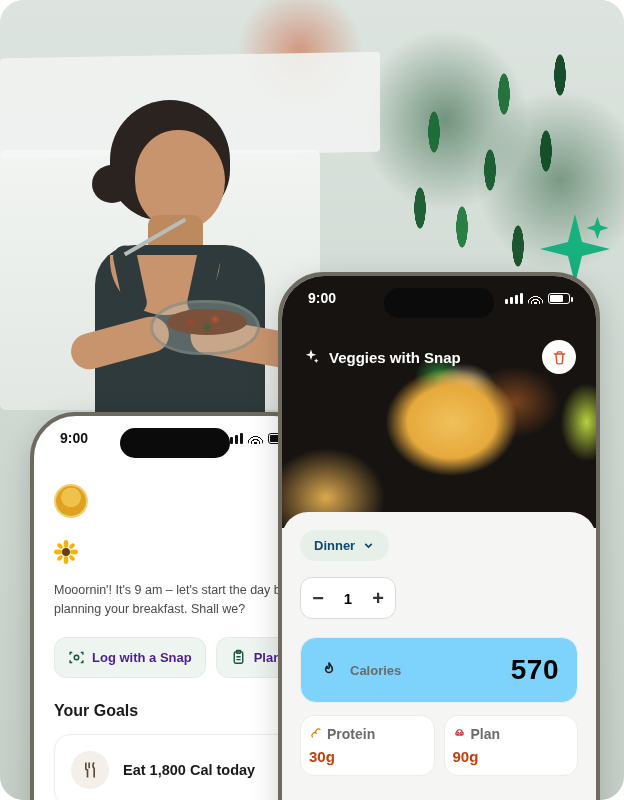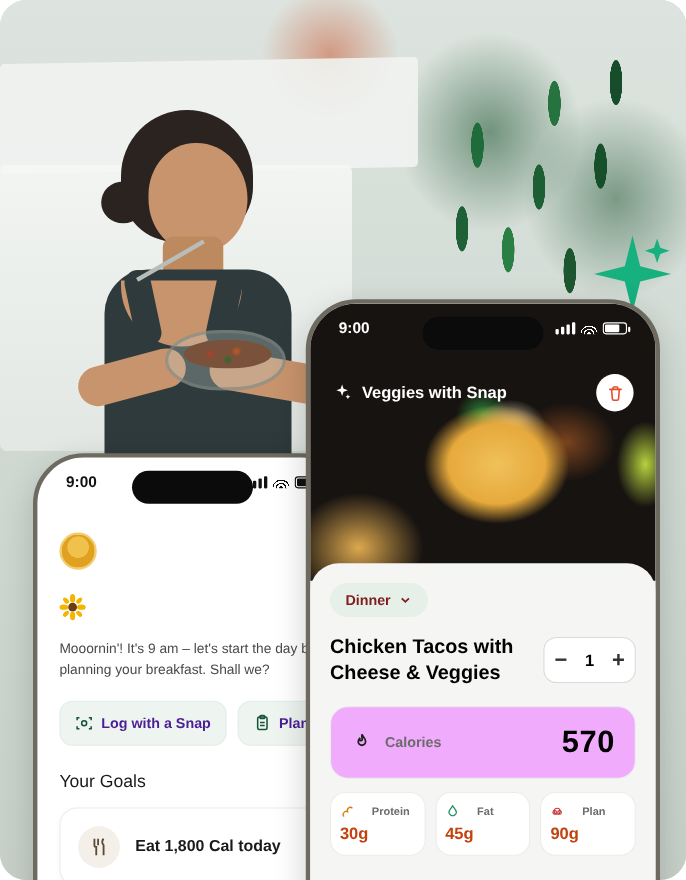--- a/index.html
+++ b/index.html
@@ -96,21 +96,21 @@
   .sunflower { display:inline-block; vertical-align:-2px; }
   .pl-sub { font-size:12.5px; color:#4a4a4a; line-height:1.5; margin-bottom:18px;}
   .pl-actions { display:flex; gap:10px; margin-bottom:24px;}
   .pill-btn {
     display:flex; align-items:center; gap:7px;
     background:#eef5f1; border:1px solid #e2ece5; color:#4c1d95;
     border-radius:12px; padding:11px 13px; font-size:13px; font-weight:700;
     white-space:nowrap;
   }
   .pill-btn svg { width:17px; height:17px; }
-  .pl-section { font-size:16px; font-weight:400; margin-bottom:14px; }
+  .pl-section { font-size:16px; font-weight:700; margin-bottom:14px; }
   .goal-card {
     display:flex; align-items:center; gap:14px;
     background:#fff; border:1px solid #ececec; border-radius:16px;
     padding:16px 16px; box-shadow:0 2px 6px rgba(0,0,0,0.03);
   }
   .goal-ic { width:38px; height:38px; border-radius:50%; background:#f4efe8; display:flex; align-items:center; justify-content:center;}
   .goal-ic svg{ width:20px; height:20px; color:#5a4a36;}
   .goal-text { font-size:14.5px; font-weight:800;text-align:right; }
 
   
@@ -132,44 +132,44 @@
   .delete-btn { width:34px; height:34px; border-radius:50%; background:#fff; display:flex; align-items:center; justify-content:center; color:#e44c2e;}
   .delete-btn svg { width:17px; height:17px; }
 
   .pr-sheet {
     position:absolute; top:236px; left:0; right:0; bottom:0;
     background:#f5f6f4; border-radius:26px 26px 0 0;
     padding:18px 18px 0;
   }
   .meal-chip {
     display:inline-flex; align-items:center; gap:7px;
-    background:#e6efe8; color:#7f1d1d;
+    background:#e6efe8; color:#0c4a6e;
     border-radius:18px; padding:8px 14px; font-size:13px; font-weight:800;
     margin-bottom:16px;
   }
   .meal-chip svg{ width:13px; height:13px; }
   .dish-row { display:flex; align-items:center; justify-content:space-between; gap:14px; margin-bottom:18px;}
   .dish-name { font-size:18px; font-weight:800; line-height:1.3; max-width:180px;}
   .stepper { display:flex; align-items:center; border:1.5px solid #d8dcd8; background:#fff; border-radius:12px; overflow:hidden;}
   .stepper button { width:34px; height:40px; background:none; border:none; font-size:20px; font-weight:600; color:#333; cursor:pointer;}
   .stepper .qty { width:26px; text-align:center; font-size:15px; font-weight:700;}
   .cal-card {
     display:flex; align-items:center; justify-content:space-between;
-    background:#f0abfc; border:1px solid #ececec; border-radius:16px;
+    background:#7dd3fc; border:1px solid #ececec; border-radius:16px;
     padding:16px 18px; margin-bottom:12px;
   }
   .cal-left { display:flex; align-items:center; gap:11px; color:#6b6b6b; font-size:13px; font-weight:600;}
   .cal-left svg { width:20px; height:20px; color:#222;}
   .cal-val { font-size:28px; font-weight:900; letter-spacing:0.5px;}
   .macro-row { display:flex; gap:9px; }
   .macro {
     flex:1; background:#fff; border:1px solid #ececec; border-radius:14px;
     padding:10px 8px;
   }
-  .macro .m-top { display:flex; align-items:flex-end; gap:16px; color:#6b6b6b; font-size:10px; font-weight:600; margin-bottom:6px;}
+  .macro .m-top { display:flex; align-items:flex-start; gap:5px; color:#6b6b6b; font-size:14px; font-weight:600; margin-bottom:6px;}
   .macro .m-top svg { width:13px; height:13px; }
   .macro .m-val { font-size:15px; font-weight:900; color:#c2410c;}
   .c-protein{color:#d97a00;} .c-fat{color:#1a8a5a;} .c-carbs{color:#c8373a;} .c-fibre{color:#1a6a8a;}
 </style>
 </head>
 <body>
 
 <div class="stage">
 
   <div class="bg-scene"></div>
@@ -298,21 +298,20 @@
     </div>
 
     <div class="pr-sheet">
       <div class="meal-chip">
         <span>Dinner</span>
         <svg viewBox="0 0 24 24" fill="none" stroke="currentColor" stroke-width="3">
             <path d="M6 9l6 6 6-6"></path>
           </svg>
       </div>
       <div class="dish-row">
-        <div class="dish-name">Chicken Tacos with Cheese &amp; Veggies</div>
         <div class="stepper">
           <button>−</button>
           <span class="qty">1</span>
           <button>+</button>
         </div>
       </div>
       <div class="cal-card">
         <div class="cal-left">
           <svg viewBox="0 0 24 24" fill="none" stroke="currentColor" stroke-width="2">
               <path d="M12 3c1 3 4 4 4 8a4 4 0 11-8 0c0-2 1-3 2-4-1 2 0 3 1 3 1 0 2-1 1-4 0-1 0-2 0-3z"></path>
@@ -323,29 +322,20 @@
       </div>
       <div class="macro-row">
         <div class="macro">
           <div class="m-top">
               <svg class="c-protein" viewBox="0 0 24 24" fill="none" stroke="currentColor" stroke-width="2">
                 <path d="M7 14c-2 2-2 5 0 7M7 14c2-2 5-2 7 0M14 7c2-2 5-2 7 0M14 7c-2 2-2 5 0 7"></path>
               </svg>
               <span>Protein</span>
             </div>
           <div class="m-val">30g</div>
-        </div>
-        <div class="macro">
-          <div class="m-top">
-              <svg class="c-fat" viewBox="0 0 24 24" fill="none" stroke="currentColor" stroke-width="2">
-                <path d="M12 3l5 7a6 6 0 11-10 0l5-7z"></path>
-              </svg>
-              <span>Fat</span>
-            </div>
-          <div class="m-val">45g</div>
         </div>
         <div class="macro">
           <div class="m-top">
               <svg class="c-carbs" viewBox="0 0 24 24" fill="none" stroke="currentColor" stroke-width="2">
                 <circle cx="12" cy="12" r="5"></circle>
                 <circle cx="8" cy="14" r="3"></circle>
                 <circle cx="16" cy="14" r="3"></circle>
               </svg>
               <span>Plan</span>
             </div>

